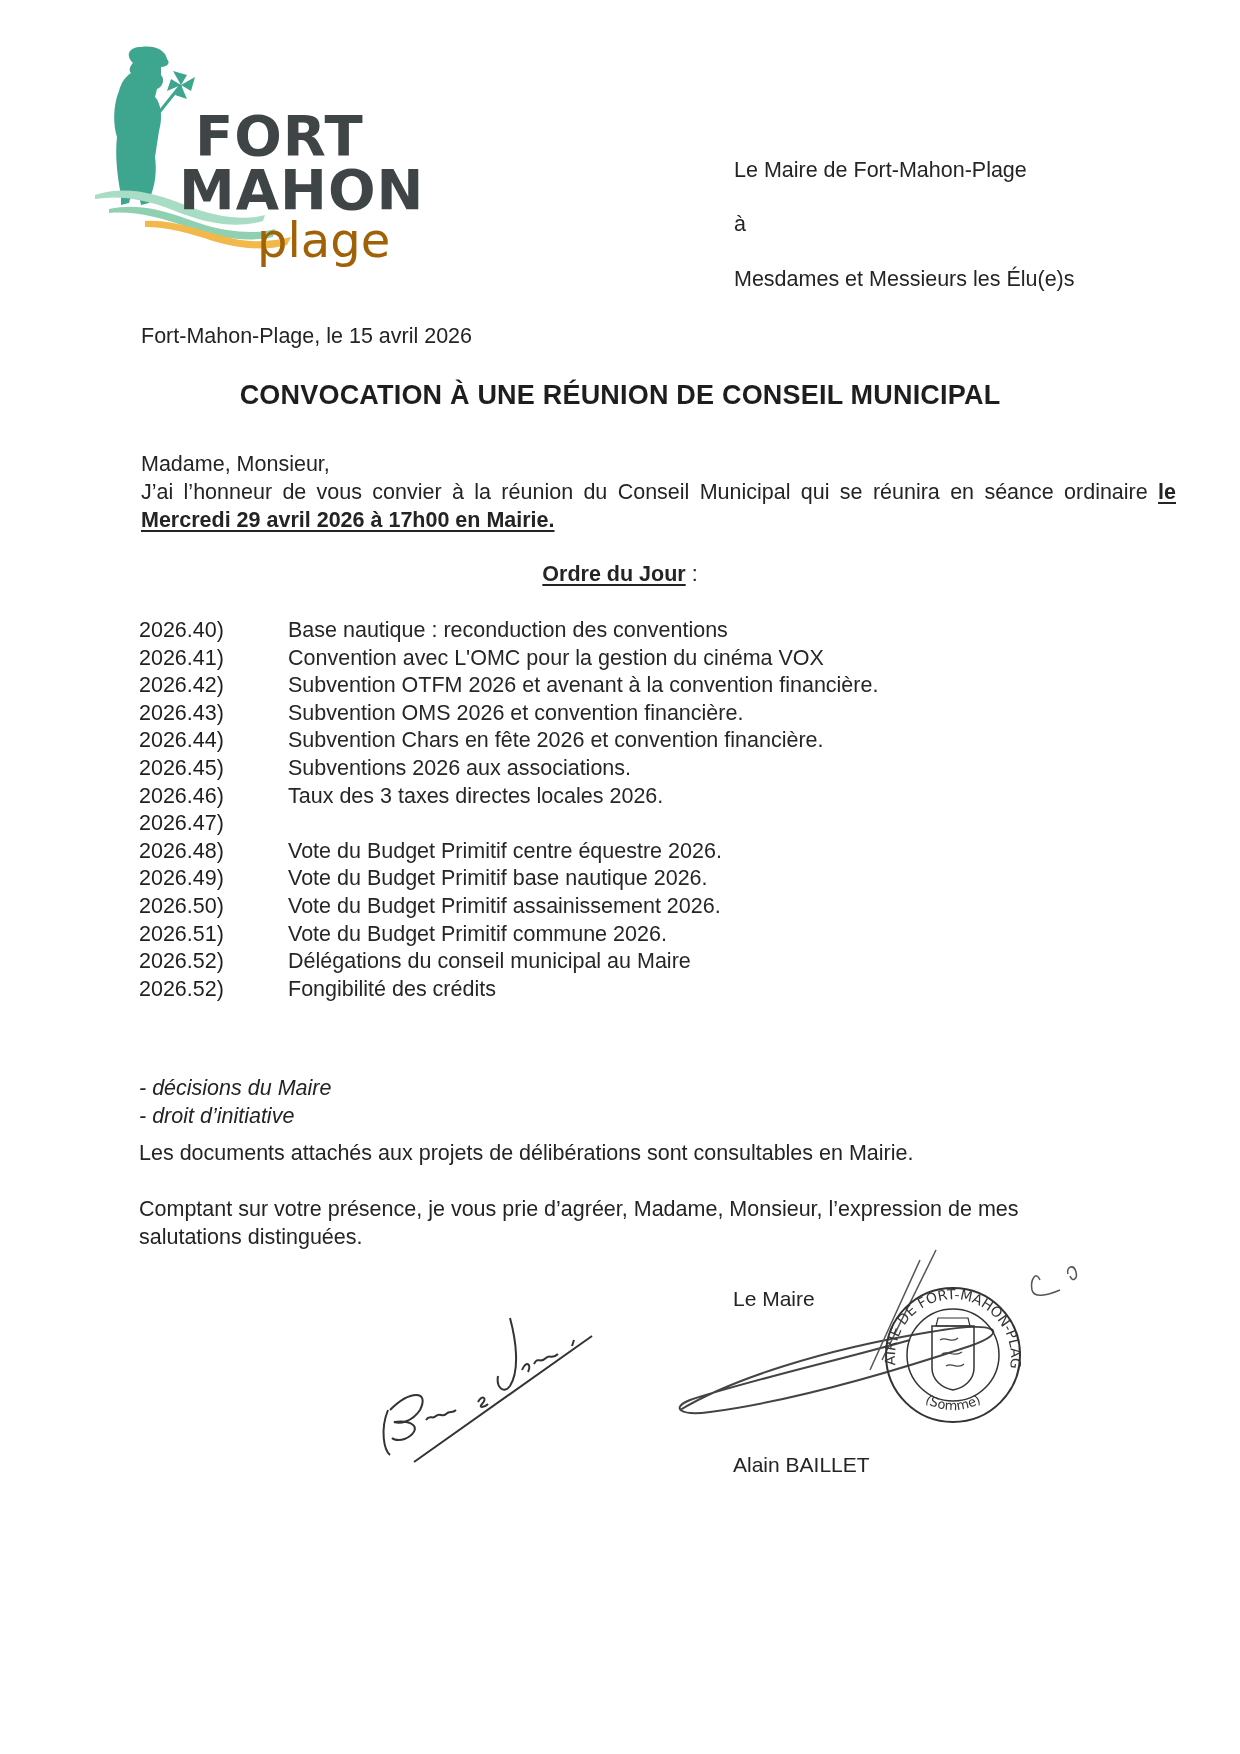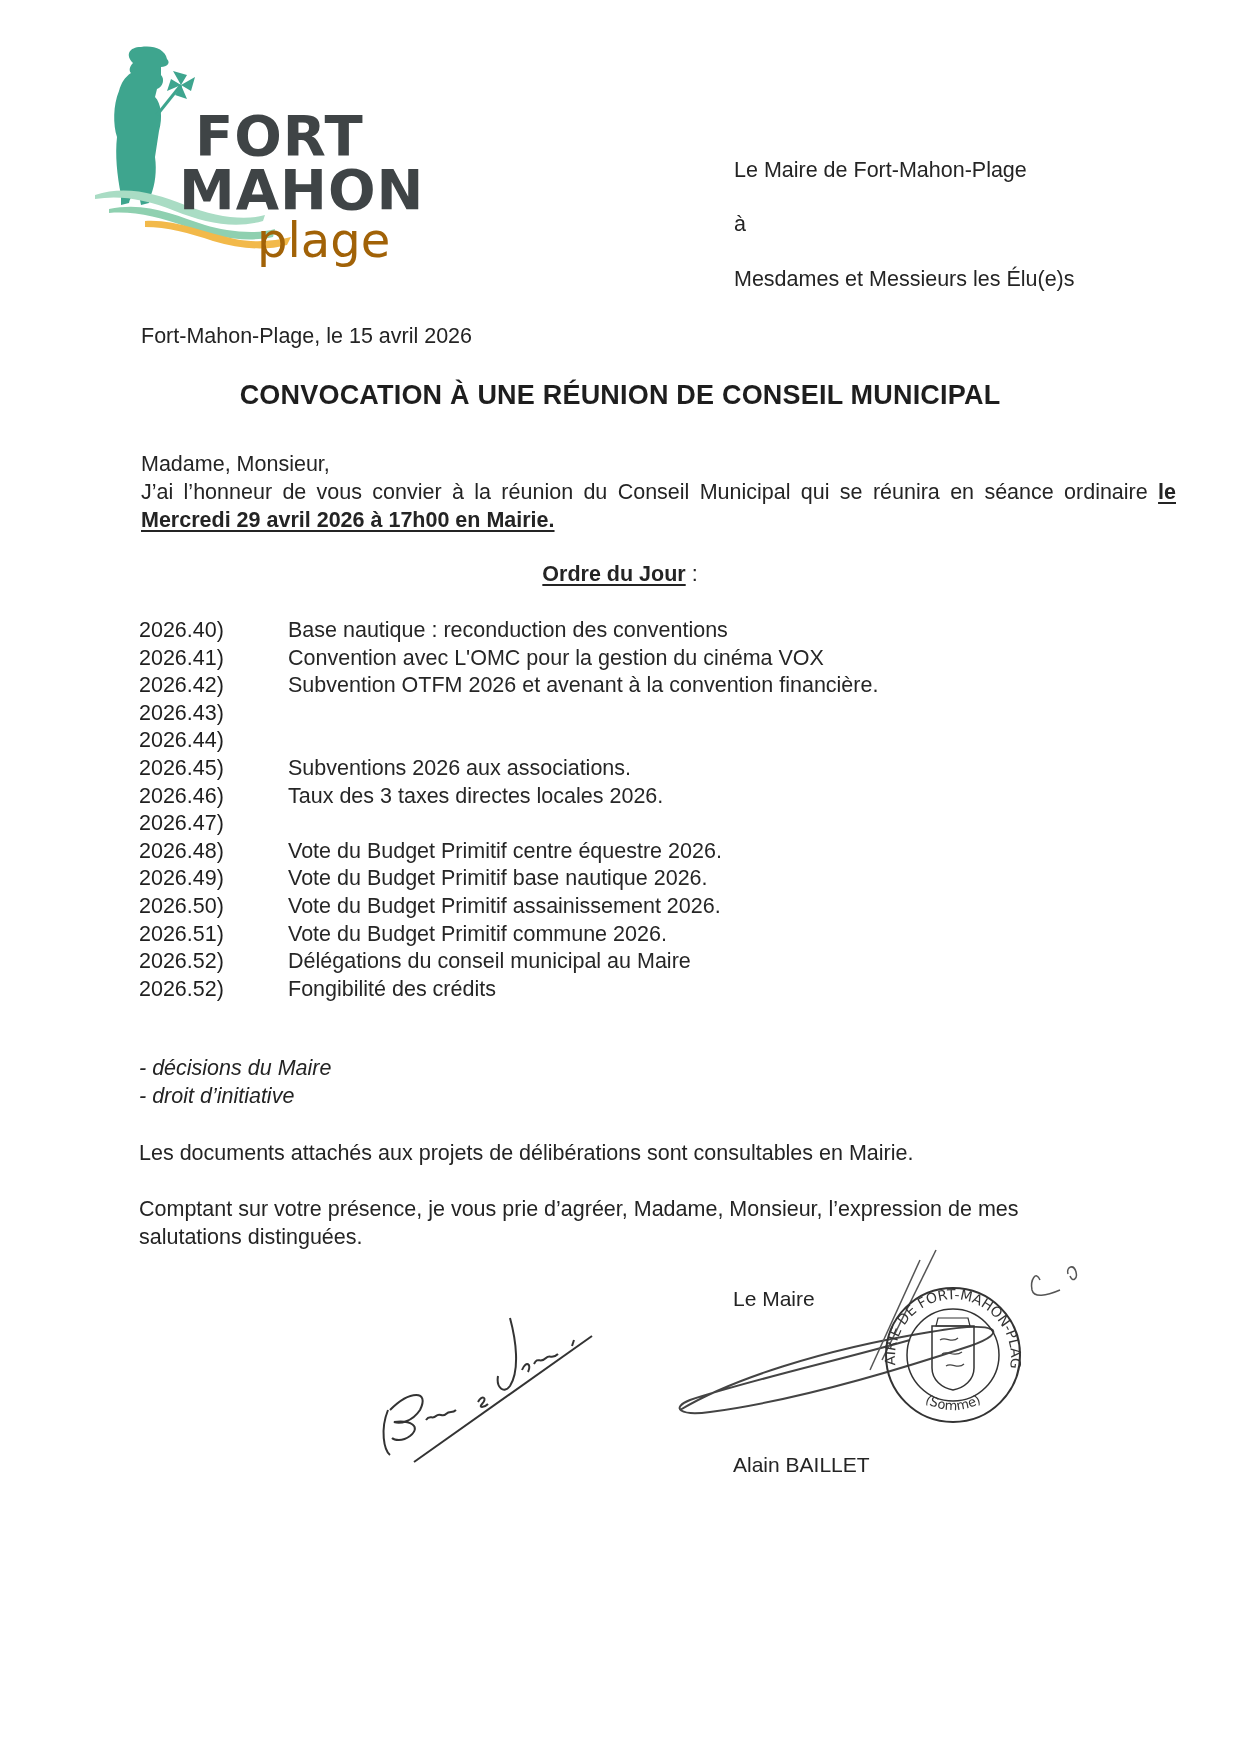--- a/index.html
+++ b/index.html
@@ -31,21 +31,21 @@
   .u { text-decoration: underline; font-weight: bold; text-underline-offset: 3px; }
 
   .ordre { left: 0; width: 1240px; top: 560px; text-align: center; }
   .ordre .h { text-decoration: underline; font-weight: bold; text-underline-offset: 3px; margin-top: 43px; }
 
   .agenda { left: 139px; top: 617px; }
   .agenda .row { display: flex; height: 27.6px; line-height: 27.6px; font-size: 21.5px; }
   .agenda .num { width: 149px; color: #1f1f1f; }
   .agenda .lbl { color: #262626; }
 
-  .italic { font-style: italic; }
+  .italic { font-style: italic; margin-top: 20px; }
 
   .sigline { font-size: 21px; }
 </style>
 </head>
 <body>
 
 <div class="abs logo">
   <svg class="abs" style="left:0;top:0" width="340" height="240" viewBox="0 0 340 240">
 
     <path d="M38 18 C30 10 34 2 46 2 C58 0 70 4 72 14 C76 18 72 22 66 22 L66 30 C70 34 68 42 62 44 L60 52 C66 58 68 72 64 86 L60 112 C62 126 60 140 56 150 L54 158 L46 160 L44 150 C40 148 36 150 34 158 L26 160 L26 150 C22 130 20 110 22 92 C18 80 18 60 24 46 C26 38 30 32 36 28 C34 26 34 22 38 18 Z" fill="#3ea58e"></path>
@@ -88,23 +88,25 @@
   <div class="row">
       <span class="num">2026.41)</span>
       <span class="lbl">Convention avec L'OMC pour la gestion du cinéma VOX</span>
     </div>
   <div class="row">
       <span class="num">2026.42)</span>
       <span class="lbl">Subvention OTFM 2026 et avenant à la convention financière.</span>
     </div>
   <div class="row">
       <span class="num">2026.43)</span>
+      <span class="lbl">Subvention OMS 2026 et convention financière.</span>
     </div>
   <div class="row">
       <span class="num">2026.44)</span>
+      <span class="lbl">Subvention Chars en fête 2026 et convention financière.</span>
     </div>
   <div class="row">
       <span class="num">2026.45)</span>
       <span class="lbl">Subventions 2026 aux associations.</span>
     </div>
   <div class="row">
       <span class="num">2026.46)</span>
       <span class="lbl">Taux des 3 taxes directes locales 2026.</span>
     </div>
   <div class="row">

